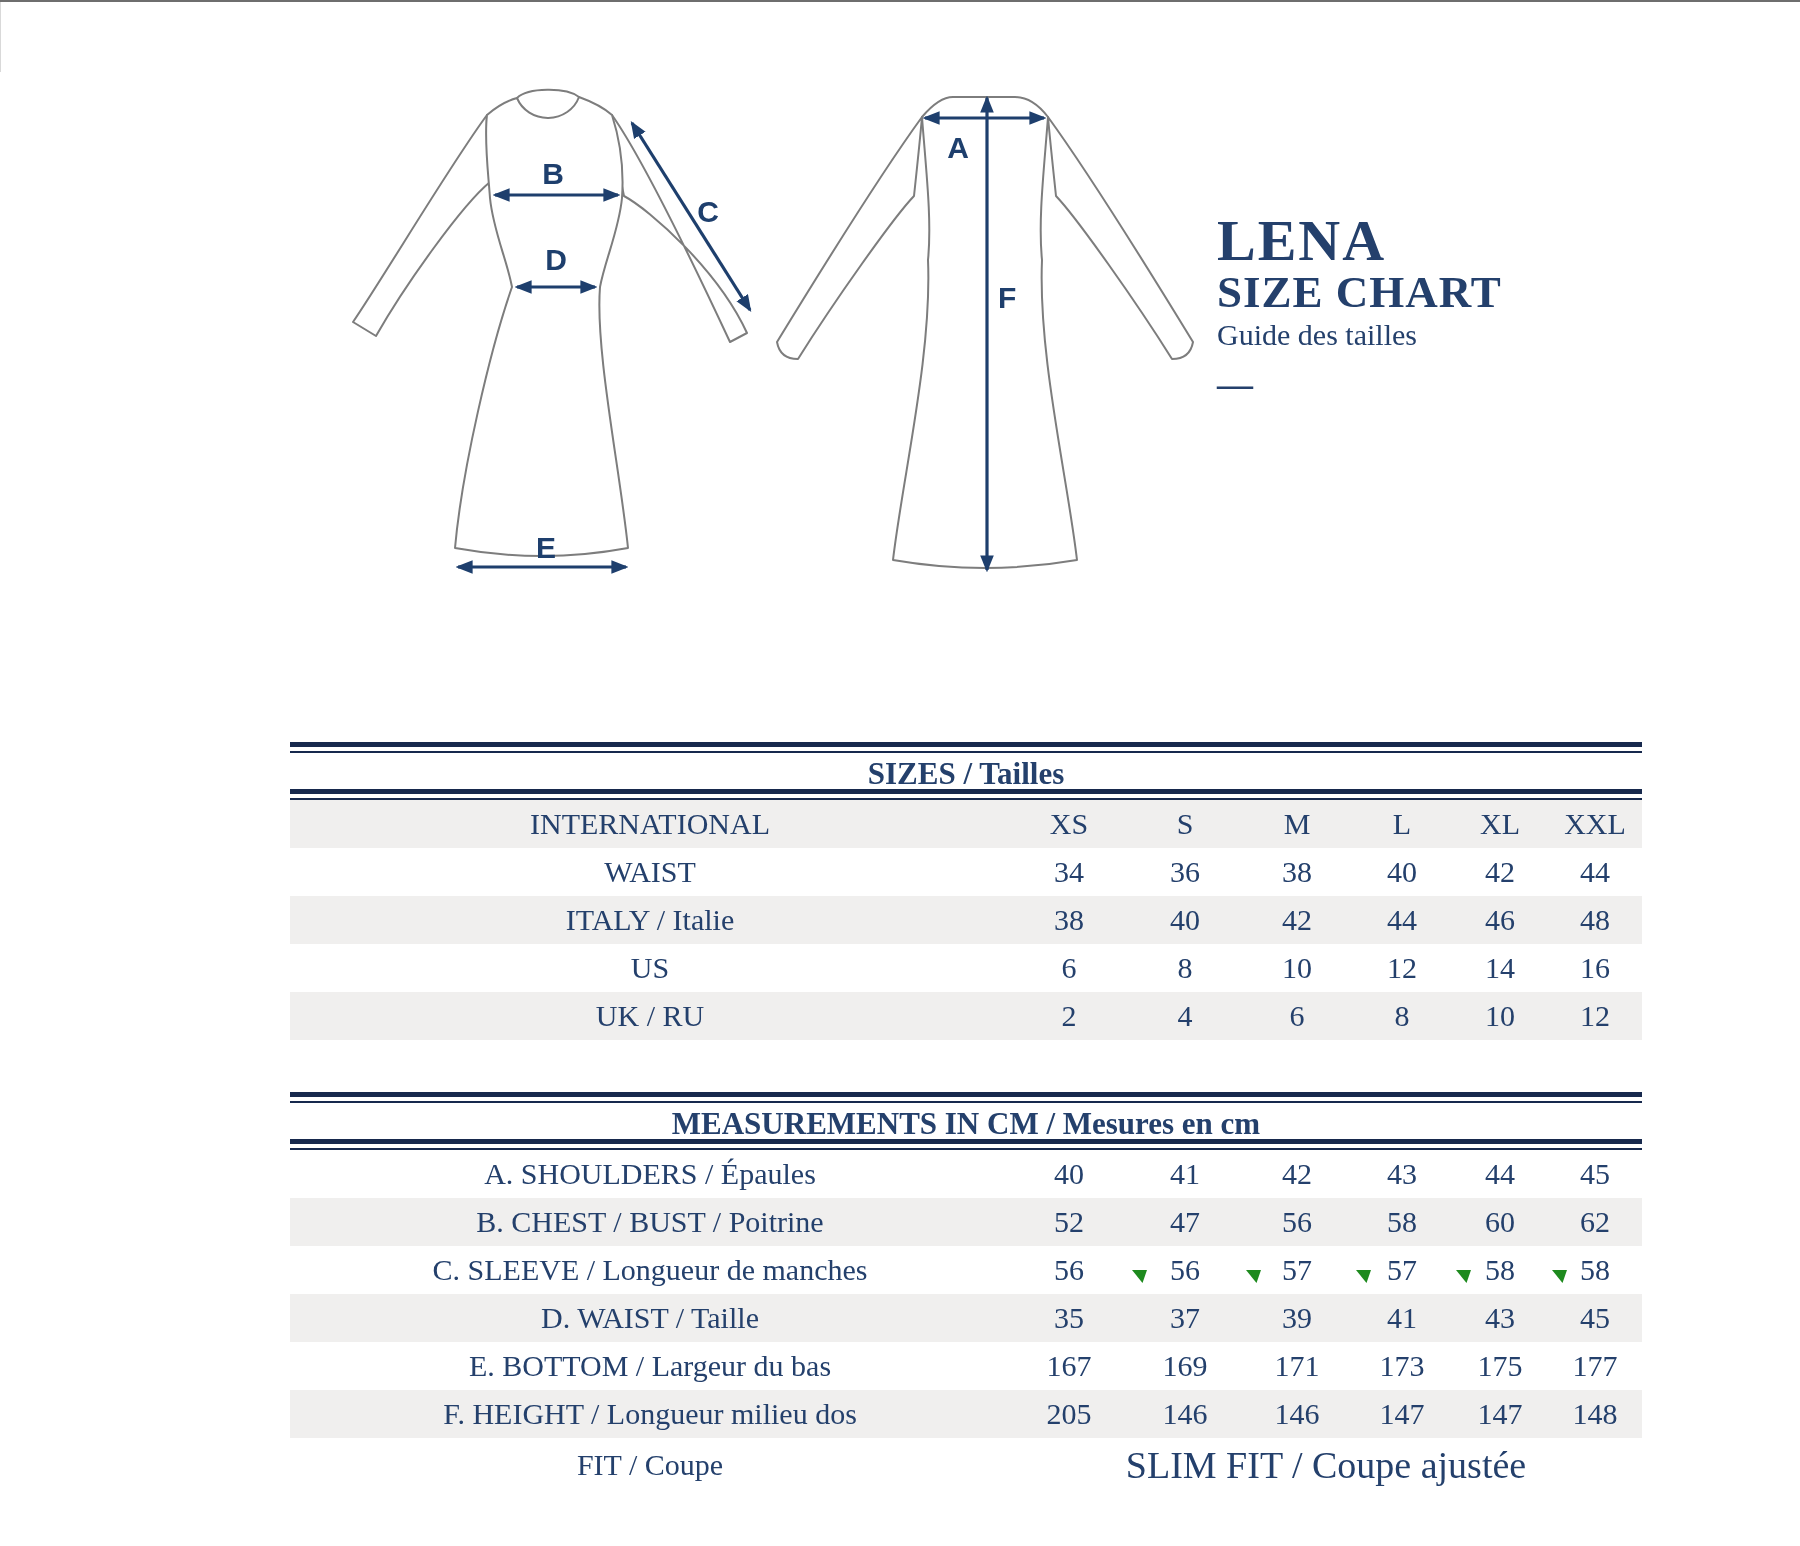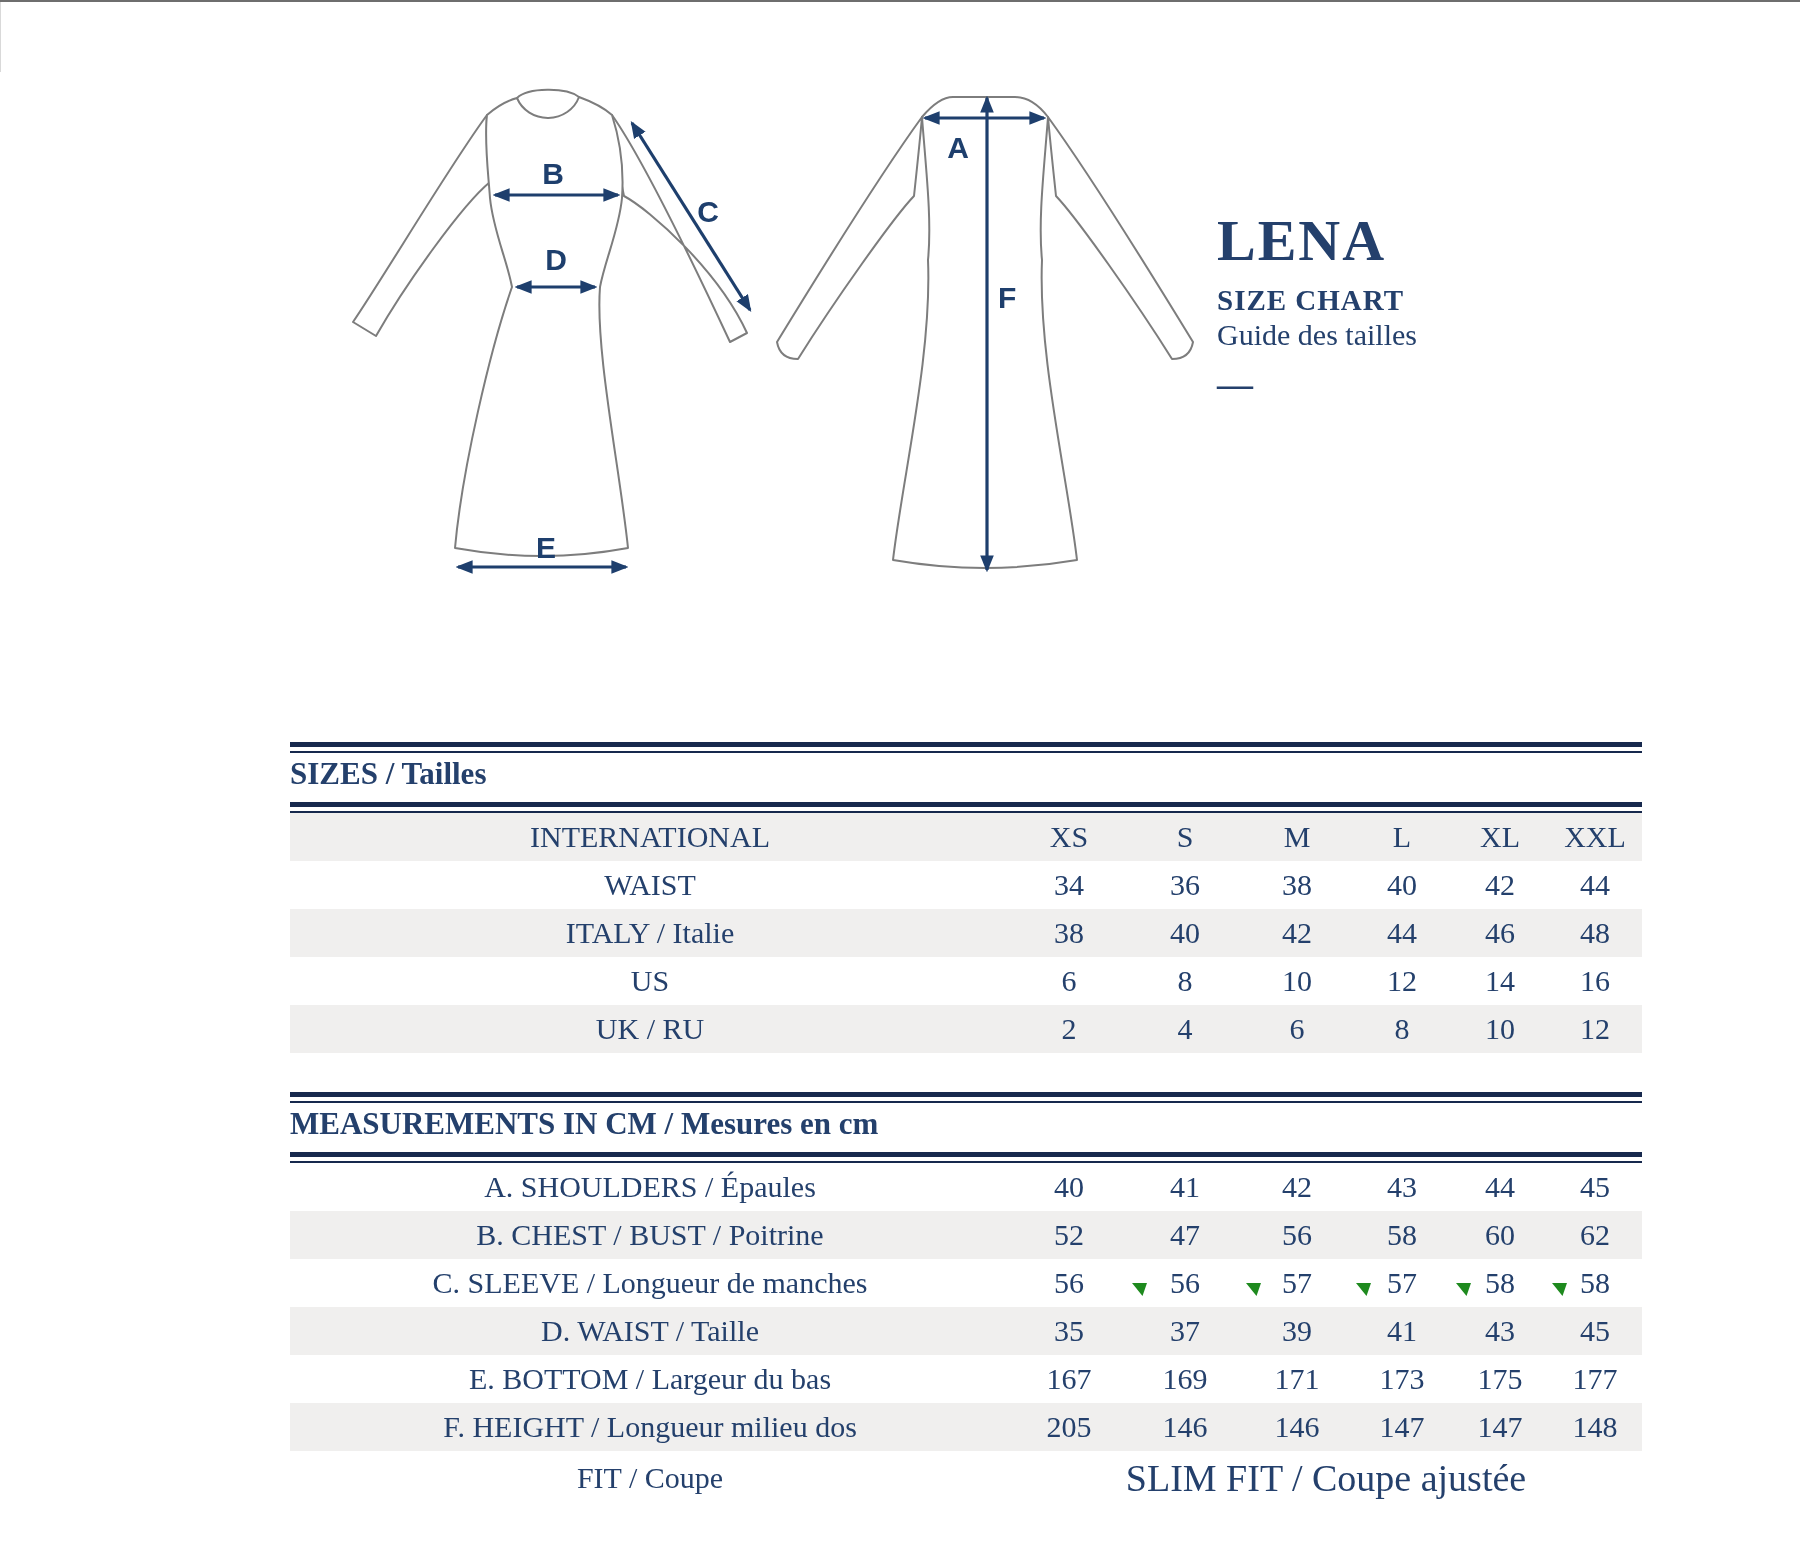--- a/index.html
+++ b/index.html
@@ -4,39 +4,39 @@
 <style>
   html,body{margin:0;padding:0;background:#fff;}
   .canvas{position:relative;width:1800px;height:1546px;background:#ffffff;overflow:hidden;
           font-family:"Liberation Serif", serif;}
   .top-edge{position:absolute;left:0;top:0;width:1800px;height:2px;background:#6e6e6e;}
   .left-edge{position:absolute;left:0;top:2px;width:1px;height:70px;background:#d9d9d9;}
 
   
   .brand{position:absolute;left:1217px;top:212px;color:var(--navy-text,#24406c);}
   .brand-name{font-size:58px;font-weight:bold;letter-spacing:2px;line-height:1;}
-  .brand-sub{font-size:29px;font-weight:bold;margin-top:16px;letter-spacing:1px;line-height:1;}
+  .brand-sub{font-size:45px;font-weight:bold;letter-spacing:1px;line-height:1;}
   .brand-sub-fr{font-size:30px;margin-top:5px;line-height:1;}
   .brand-dash{font-size:36px;font-weight:bold;margin-top:16px;line-height:1;}
 
   
   .diagram{position:absolute;left:290px;top:70px;}
   .dress{fill:#ffffff;stroke:var(--outline-gray,#7d7d7d);stroke-width:2;stroke-linejoin:round;}
   .neckback{fill:none;stroke:var(--outline-gray,#7d7d7d);stroke-width:2;}
   .marrow{stroke:var(--arrow-navy,#1e3f6d);stroke-width:3.2;fill:none;}
   .mlabel{font-family:"Liberation Sans", sans-serif;font-size:30px;font-weight:600;
           fill:var(--arrow-navy,#1e3f6d);}
 
   
   .tbl{position:absolute;left:290px;width:1352px;color:var(--navy-text,#24406c);}
   .sizes-tbl{top:742px;}
   .meas-tbl{top:1092px;}
   .rule{height:4px;border-top:5px solid var(--rule-navy,#17294d);
         border-bottom:2px solid var(--rule-navy,#17294d);}
-  .thead{height:49px;line-height:42px;font-weight:bold;font-size:31px;}
+  .thead{height:36px;line-height:42px;text-align:center;font-weight:bold;font-size:31px;}
   .r{display:flex;height:48px;line-height:48px;}
   .gray{background:var(--row-gray,#f0efee);}
   .cell{text-align:center;font-size:30px;position:relative;white-space:nowrap;}
   .lab{width:720px;}
   .c1{width:118px;}.c2{width:114px;}.c3{width:110px;}.c4{width:100px;}.c5{width:96px;}.c6{width:94px;}
   .fitrow{display:flex;height:54px;line-height:54px;}
   .fitval{flex:1;text-align:center;font-size:38px;}
   .flag{position:absolute;left:4px;top:3px;width:15px;height:13px;}
   .flag svg polygon{fill:var(--flag-green,#1e8a1e);}
 </style>

